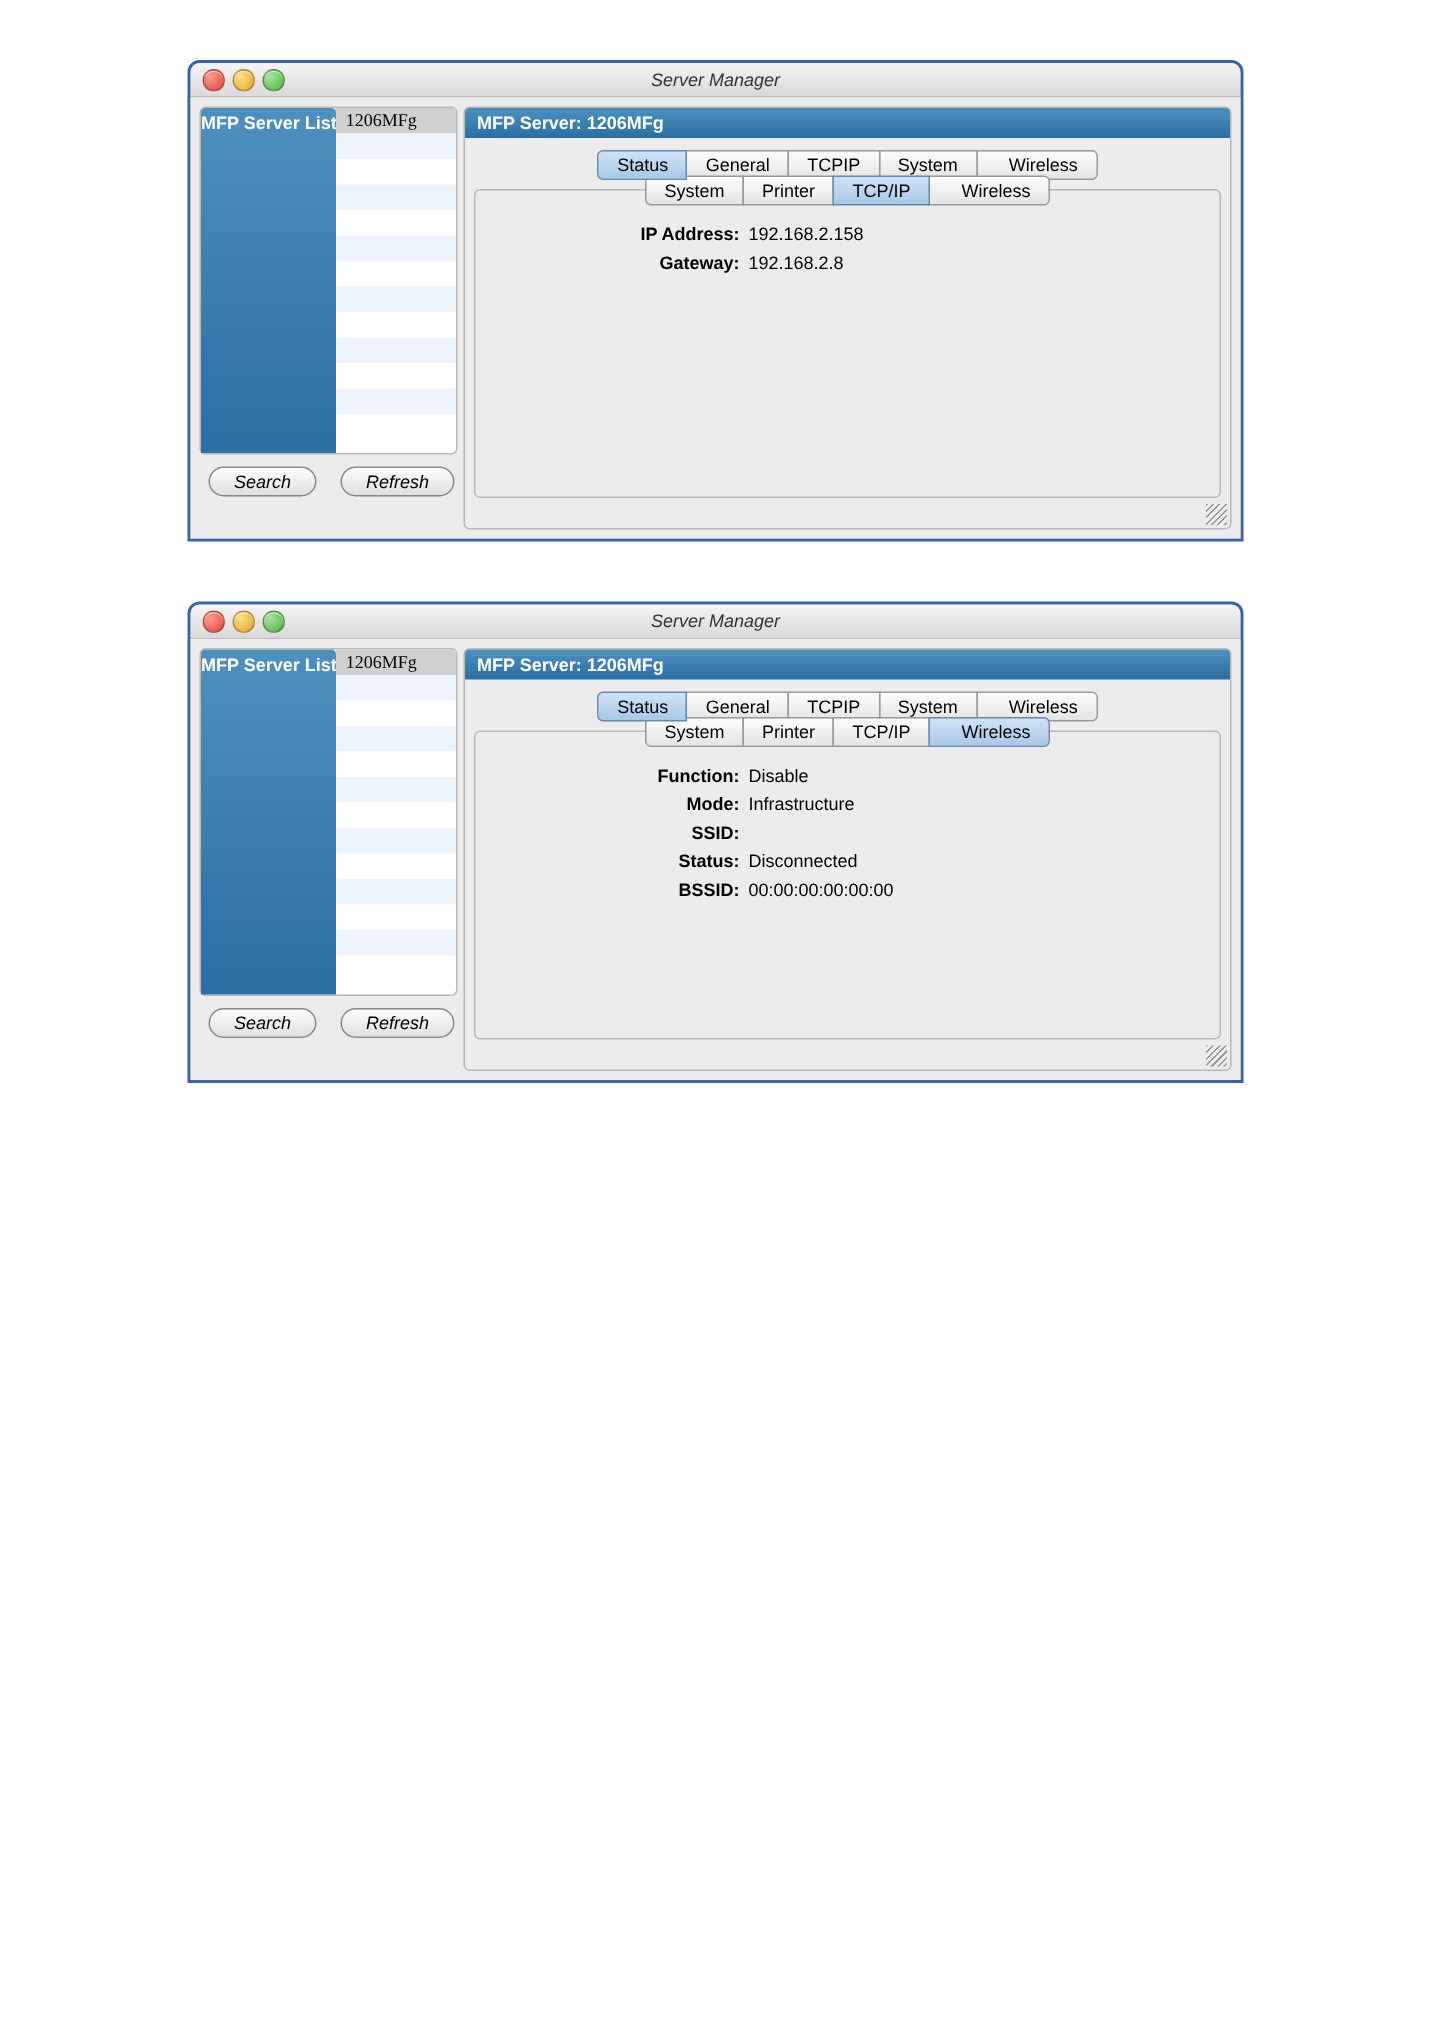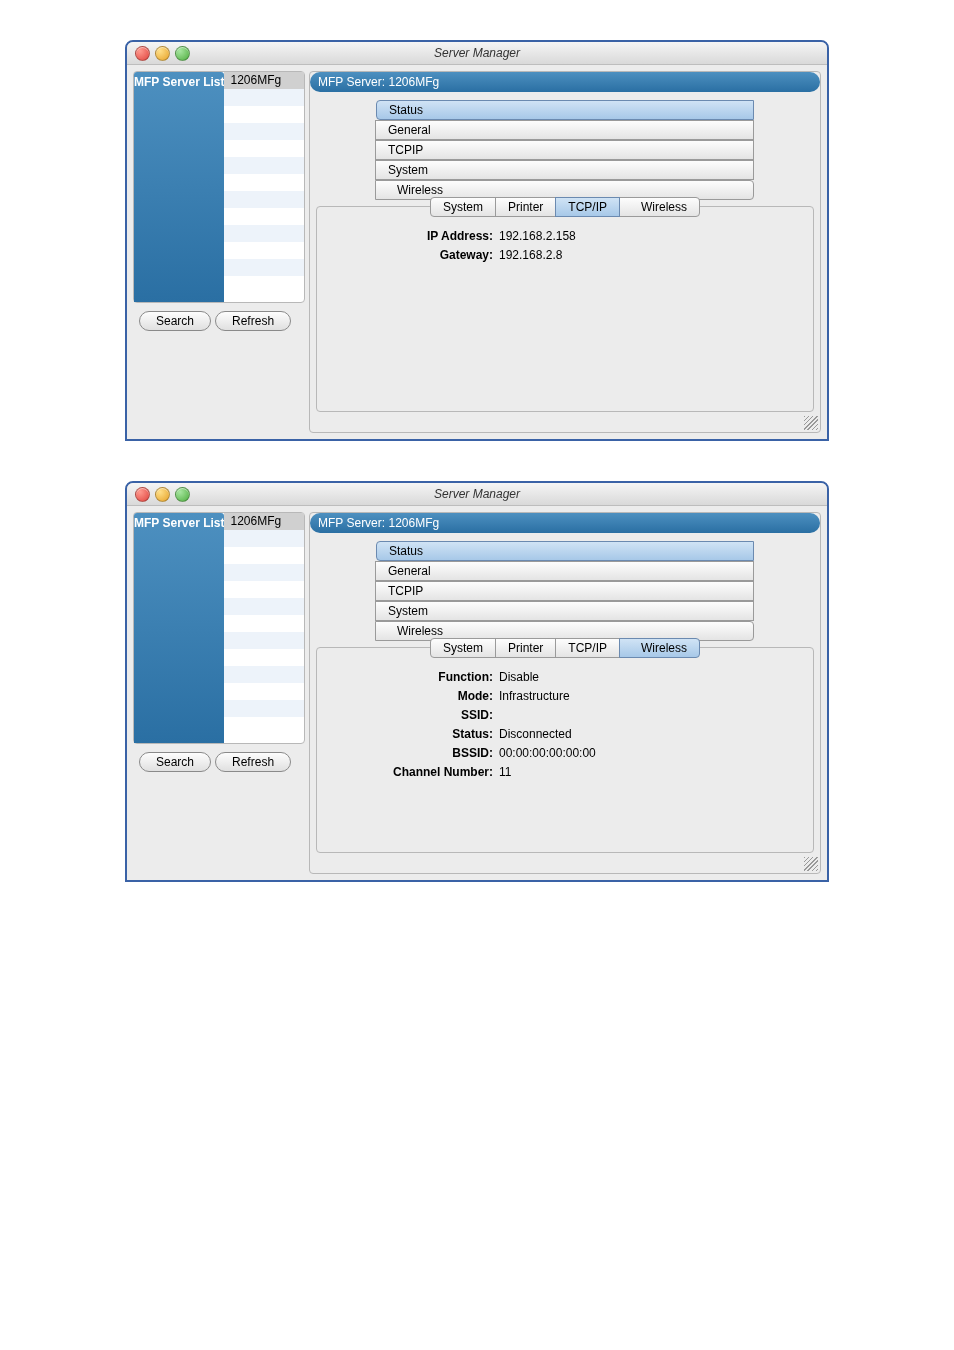--- a/index.html
+++ b/index.html
@@ -8,40 +8,40 @@
   .titlebar{position:relative;height:22px;background:linear-gradient(#f5f5f5,#d9d9d9);border-top-left-radius:6px;border-top-right-radius:6px;border-bottom:1px solid #bdbdbd;}
   .traffic{position:absolute;left:8px;top:4px;display:flex;gap:5px;}
   .tl{width:13px;height:13px;border-radius:50%;border:1px solid rgba(0,0,0,.25);box-shadow:inset 0 1px 0 rgba(255,255,255,.5);}
   .tl.r{background:radial-gradient(circle at 30% 30%,#ff9a8f,#e0443e);}
   .tl.y{background:radial-gradient(circle at 30% 30%,#ffe08a,#e6a228);}
   .tl.g{background:radial-gradient(circle at 30% 30%,#a8e6a1,#4fae3f);}
   .wtitle{text-align:center;line-height:22px;color:#333;font-style:italic;}
   .body{display:flex;padding:6px;gap:6px;background:#ececec;}
   .sidebar{width:170px;flex-shrink:0;border:1px solid #b8b8b8;border-radius:4px;background:#fff;display:flex;flex-direction:row;}
   .sidehdr{background:linear-gradient(#4d90c0,#2a6fa3);color:#fff;font-weight:bold;text-align:center;padding:3px 0;border-top-left-radius:3px;border-top-right-radius:3px;}
-  .list{flex:1;overflow:hidden;}
+  .list{flex:1;overflow:hidden;font-family:Liberation Serif, serif;}
   .row{height:17px;line-height:17px;padding:0 6px;}
   .row:nth-child(odd){background:#fff;}
   .row:nth-child(even){background:#edf3fa;}
   .row.sel{background:#d0d0d0;color:#000;}
   .main{flex:1;border:1px solid #b8b8b8;border-radius:4px;background:#ececec;position:relative;display:flex;flex-direction:column;}
-  .mainhdr{background:linear-gradient(#4d90c0,#2a6fa3);color:#fff;font-weight:normal;padding:3px 8px;border-top-left-radius:3px;border-top-right-radius:3px;border-radius:10px;}
+  .mainhdr{background:linear-gradient(#4d90c0,#2a6fa3);color:#fff;font-weight:bold;padding:3px 8px;border-top-left-radius:3px;border-top-right-radius:3px;}
   .mainbody{padding:8px 6px 20px 6px;flex:1;position:relative;}
   .tabs{display:flex;justify-content:center;margin-bottom:4px;}
-  .tabs.outer{margin-left:60px;margin-right:60px;flex-direction:column;}
+  .tabs.outer{margin-left:60px;margin-right:60px;}
   .tab{border:1px solid #9a9a9a;background:linear-gradient(#fdfdfd,#e4e4e4);padding:2px 12px;margin-left:-1px;cursor:default;}
   .tab:first-child{border-top-left-radius:4px;border-bottom-left-radius:4px;margin-left:0;}
   .tab:last-child{border-top-right-radius:4px;border-bottom-right-radius:4px;padding-left:21px;}
   .tab.active{background:linear-gradient(#d0e3f5,#a7c8e8);border-color:#6b8ab0;position:relative;z-index:2;}
   .inner-panel{border:1px solid #b8b8b8;border-radius:4px;background:#ececec;padding:14px 6px 6px 6px;margin-top:-1px;position:relative;}
   .inner-panel .tabs{position:absolute;top:-10px;left:0;right:0;}
   .kv{display:flex;margin:3px 0;line-height:16px;}
   .kv .k{width:170px;text-align:right;padding-right:6px;font-weight:bold;}
   .kv .v{flex:1;text-align:left;}
-  .footer{display:flex;gap:4px;padding:8px 6px 6px 6px;}
+  .footer{display:flex;gap:16px;padding:8px 6px 6px 6px;font-style:italic;}
   .btn{border:1px solid #8a8a8a;border-radius:10px;background:linear-gradient(#fdfdfd,#e0e0e0);padding:2px 16px;cursor:default;}
   .resize{width:14px;height:14px;background:repeating-linear-gradient(135deg,#999 0,#999 1px,transparent 1px,transparent 3px);margin-left:auto;align-self:flex-end;}
 </style>
 </head>
 <body>
 
 <div id="root">
     <div class="win">
       <div class="titlebar">
         <div class="traffic">
@@ -169,23 +169,19 @@
                 <div class="v"></div>
               </div>
               <div class="kv">
                 <div class="k">Status:</div>
                 <div class="v">Disconnected</div>
               </div>
               <div class="kv">
                 <div class="k">BSSID:</div>
                 <div class="v">00:00:00:00:00:00</div>
               </div>
-              <div class="kv">
-                <div class="k">Channel Number:</div>
-                <div class="v">11</div>
-              </div>
             </div>
           </div>
           <div class="resize" style="position: absolute; right: 2px; bottom: 2px;"></div>
         </div>
       </div>
     </div>
   </div>
 
 </body></html>

